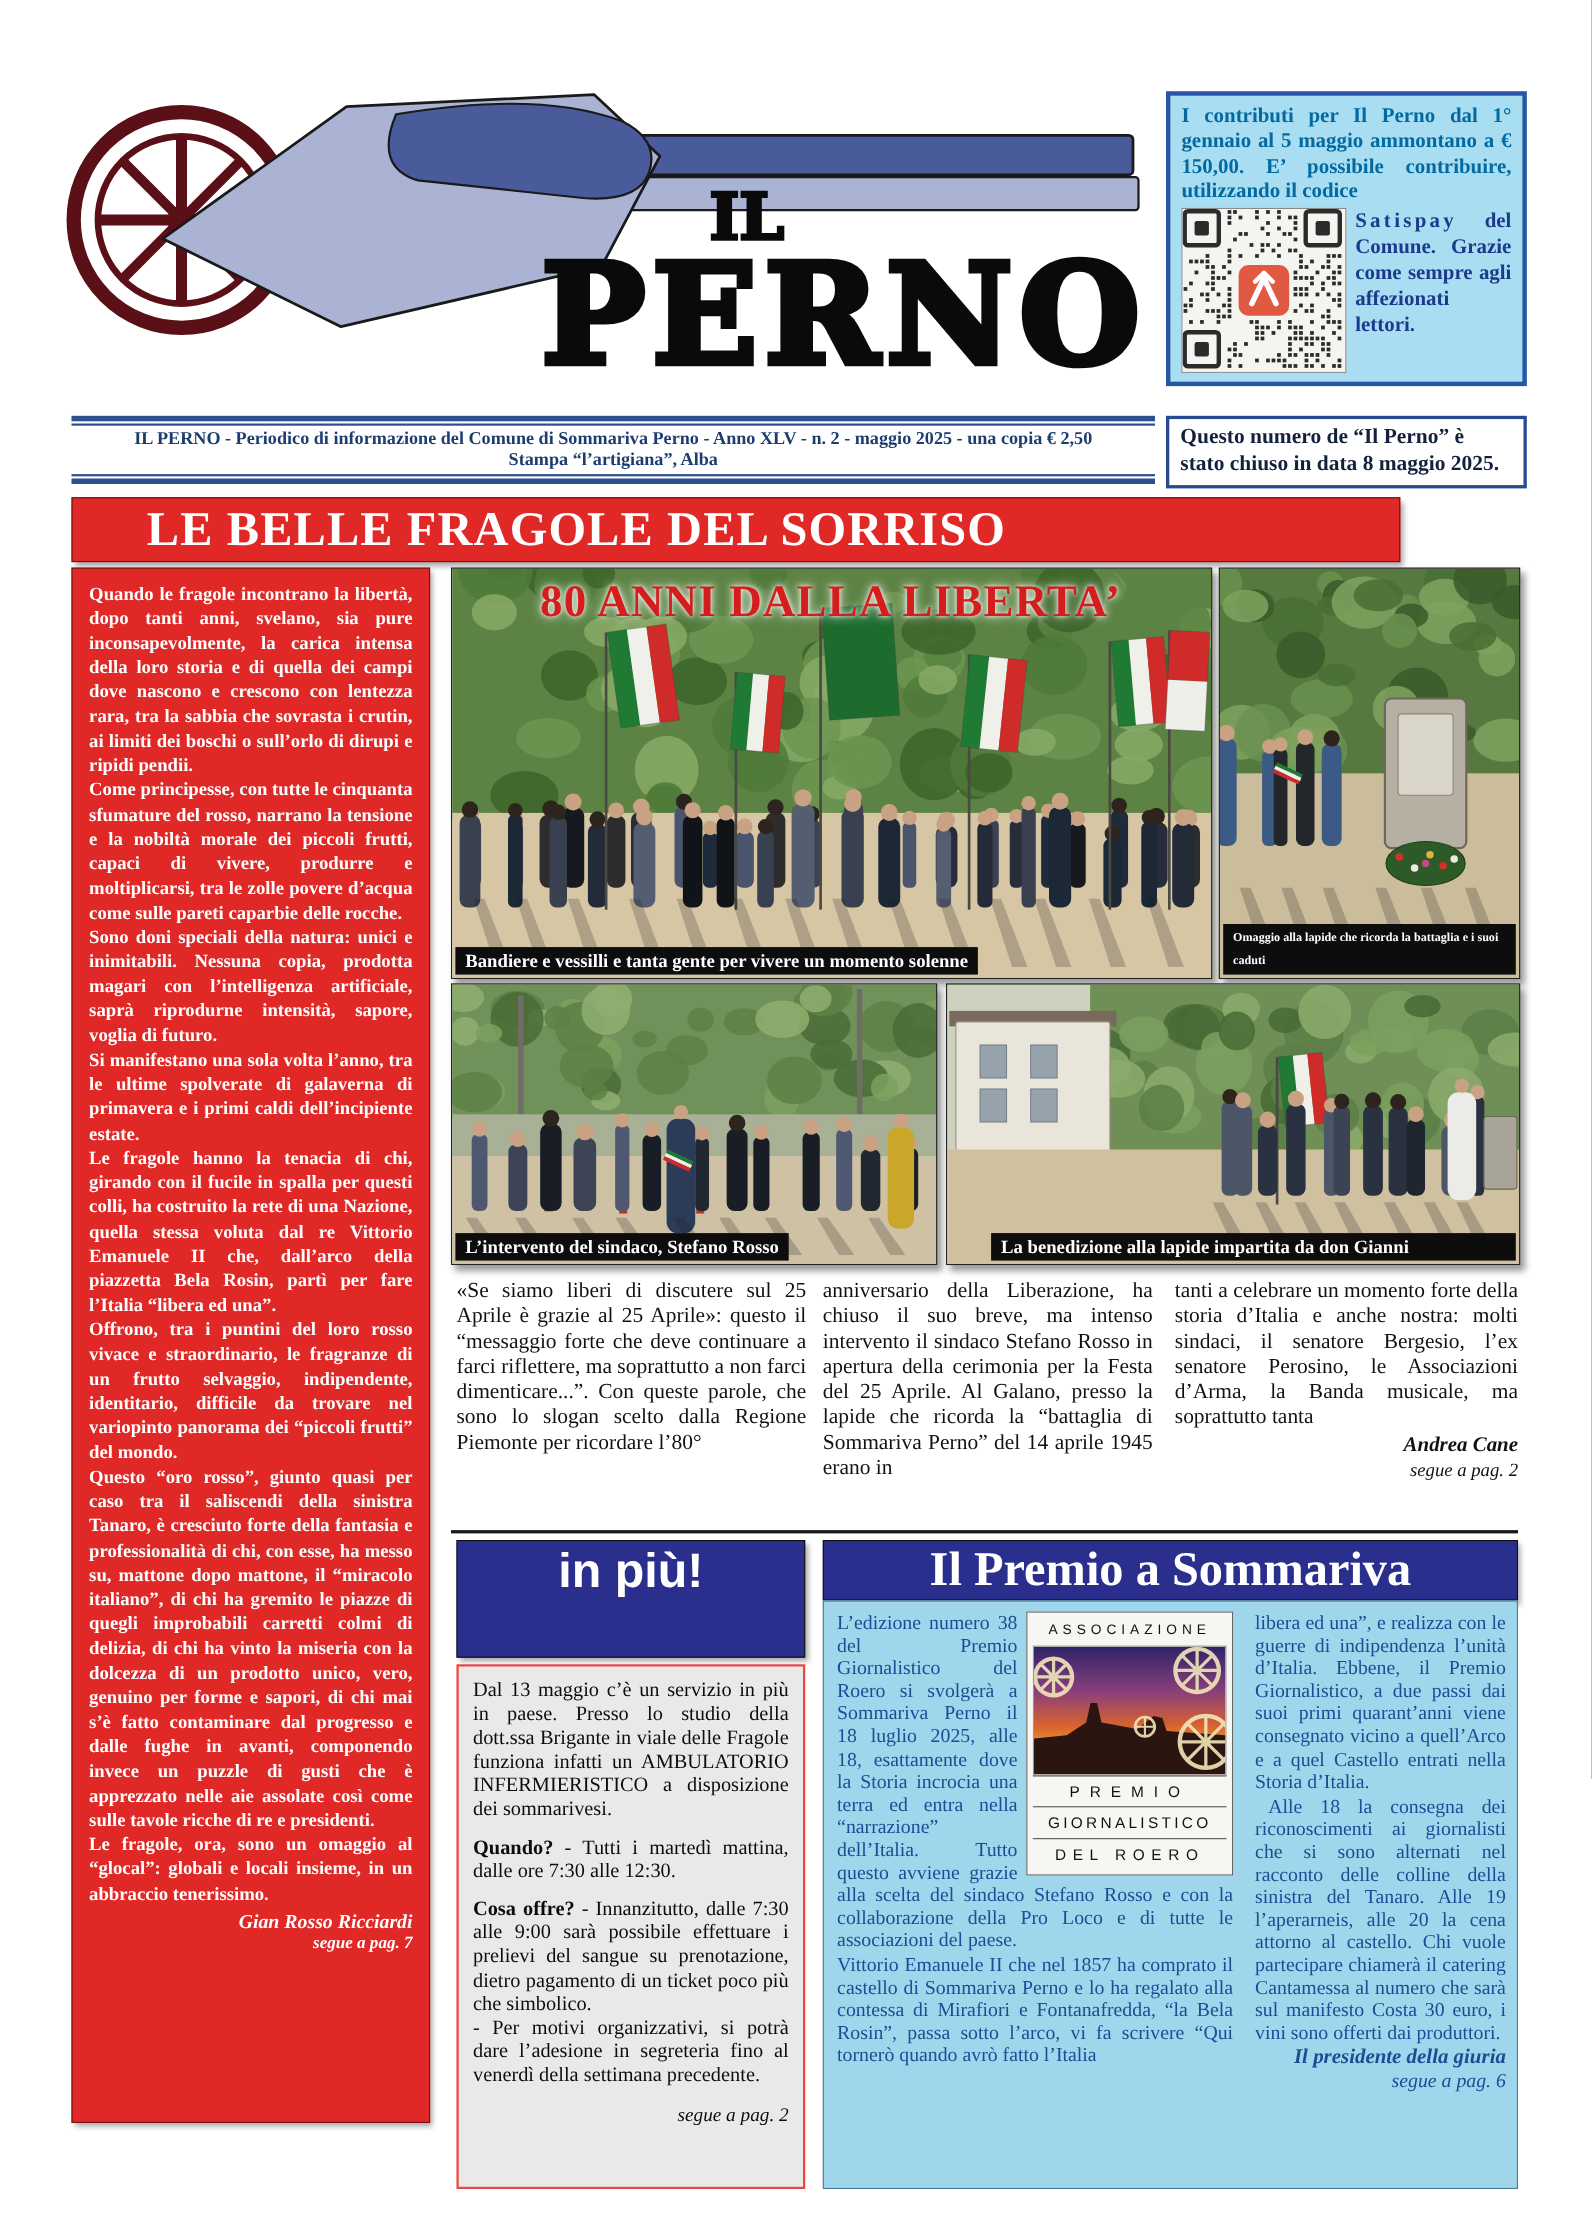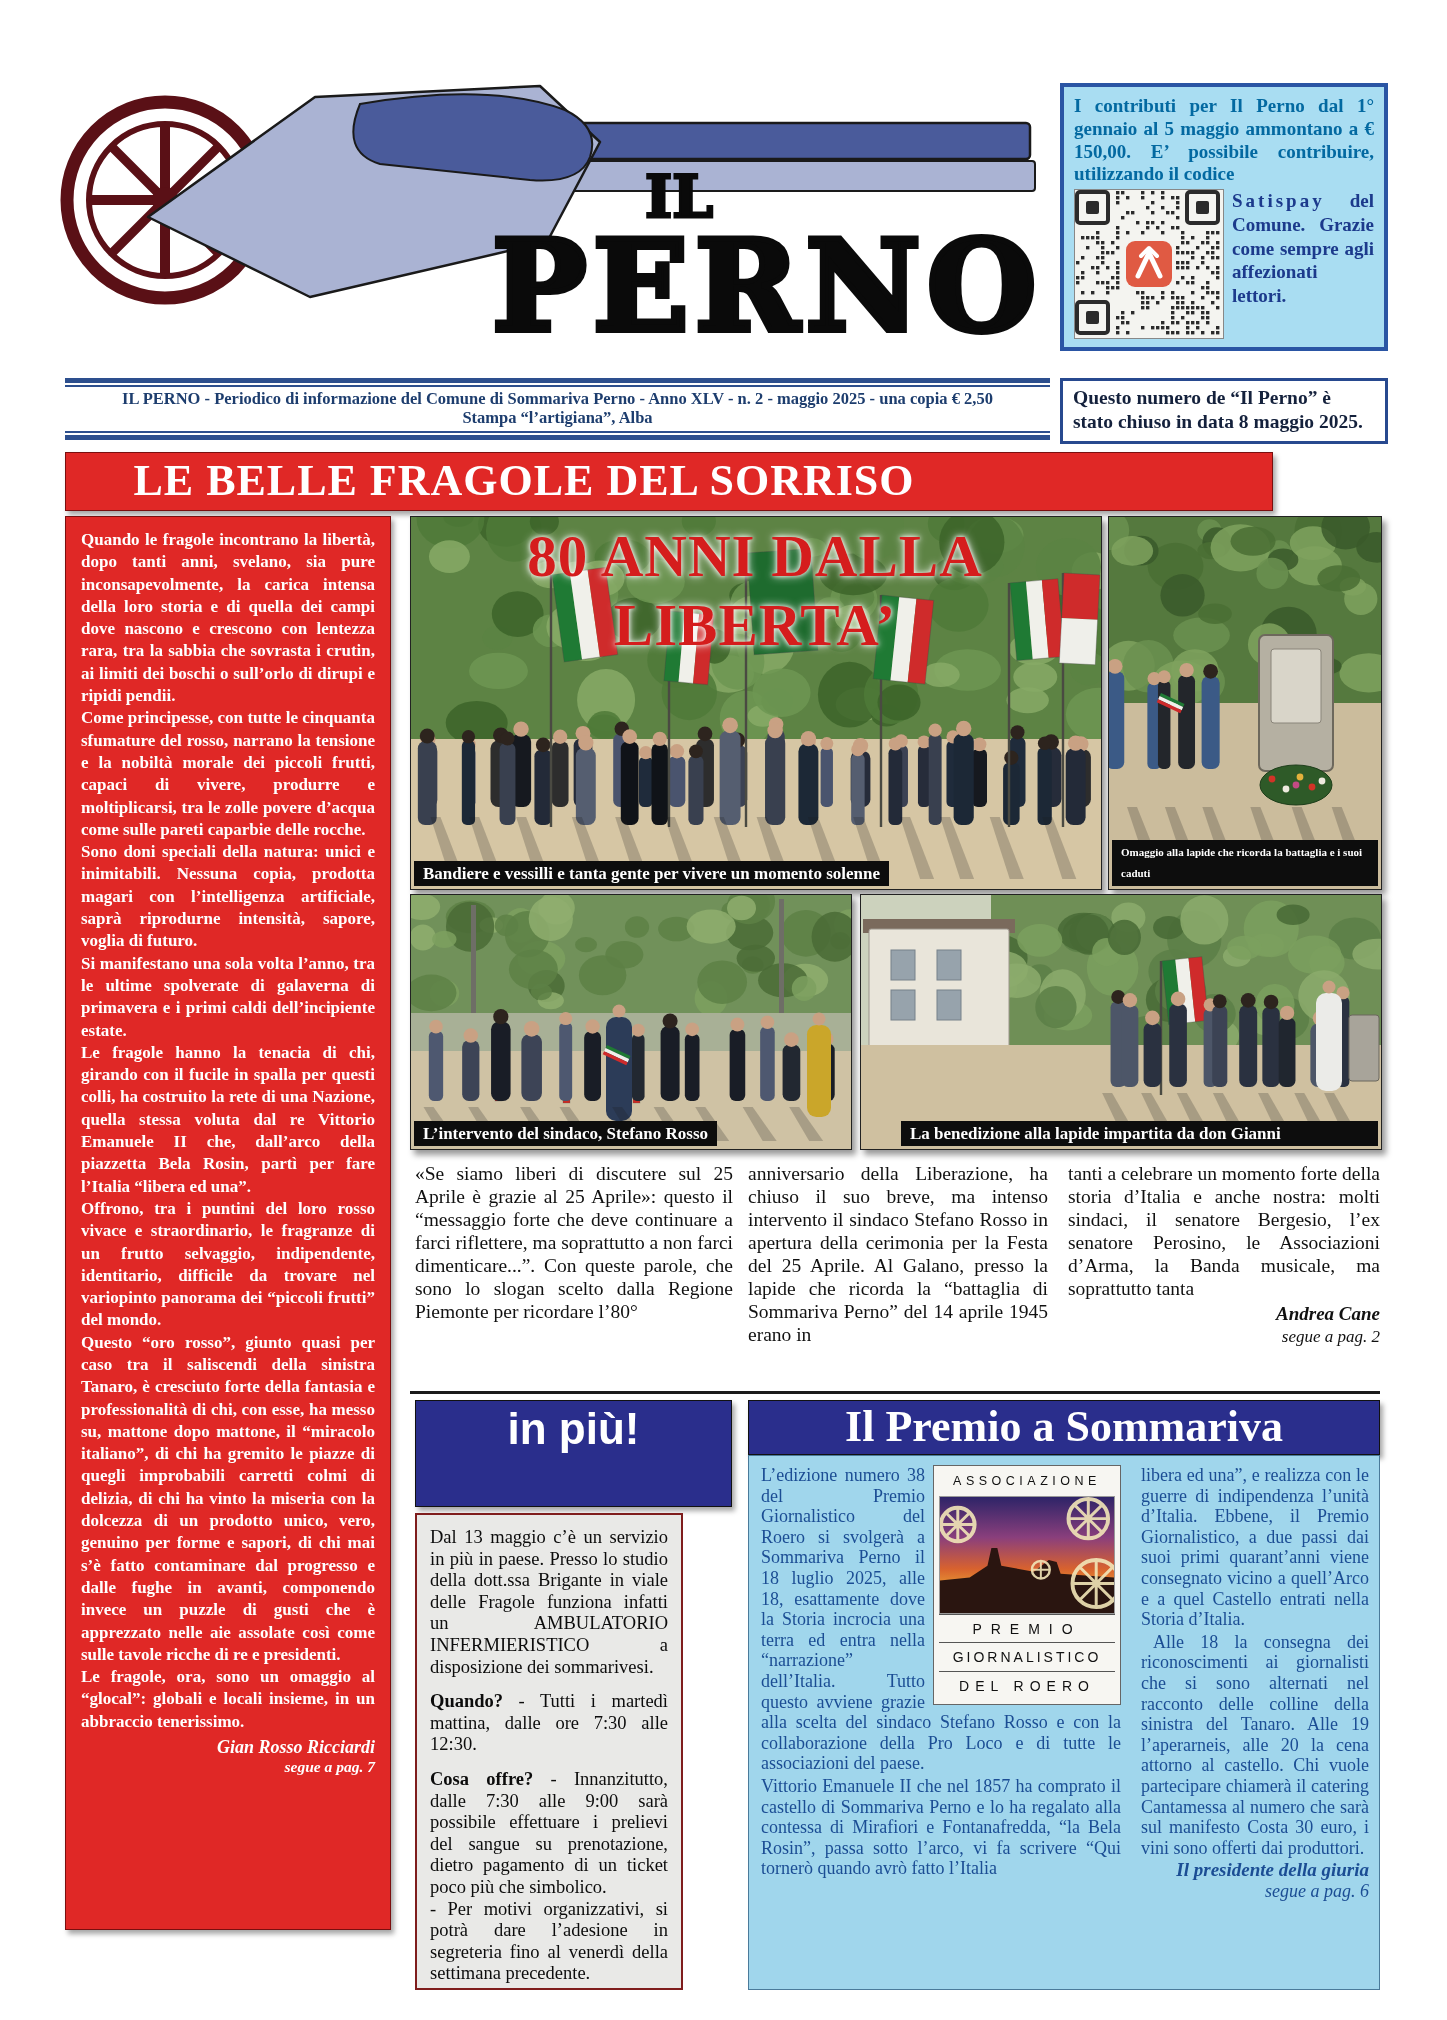--- a/index.html
+++ b/index.html
@@ -45,41 +45,41 @@
   .photo{position:absolute;border:1px solid #222;box-shadow:4px 5px 6px rgba(0,0,0,.4);
       overflow:hidden;background:#9aa88a;}
   .photo svg{display:block;width:100%;height:100%;}
   .cap{position:absolute;background:#0d0d0d;color:#fff;font-weight:bold;font-size:17px;
       line-height:21px;padding:2px 9px;}
   #photo1{left:410px;top:516px;width:690px;height:372px;}
   #photo2{left:1108px;top:516px;width:272px;height:372px;}
   #photo3{left:410px;top:894px;width:440px;height:254px;}
   #photo4{left:860px;top:894px;width:520px;height:254px;}
   #headline-80{position:absolute;left:410px;top:522px;width:690px;text-align:center;
-      color:#d51d1d;font-weight:bold;font-size:59px;letter-spacing:1px;
+      color:#d51d1d;font-weight:bold;font-size:41px;letter-spacing:1px;
       text-shadow:0 0 10px rgba(255,255,255,.95),0 0 4px rgba(255,255,255,.9);z-index:5;}
 
   
   .acol{position:absolute;top:1162px;font-size:19.5px;line-height:23px;text-align:justify;color:#111;}
   #acol1{left:415px;width:318px;}
   #acol2{left:748px;width:300px;}
   #acol3{left:1068px;width:312px;}
   .acol p{margin:0;}
   .asig{text-align:right;font-weight:bold;font-style:italic;font-size:19px;margin-top:2px;}
   .aseg{text-align:right;font-style:italic;font-size:17px;}
 
   #divider{position:absolute;left:410px;top:1391px;width:970px;height:3px;background:#1a1a1a;}
 
   
   #serv-banner{position:absolute;left:415px;top:1400px;width:317px;height:107px;background:#2a2e8c;
       border:1px solid #111;box-sizing:border-box;box-shadow:3px 4px 5px rgba(0,0,0,.35);
       color:#fff;text-align:center;font-family:"Liberation Sans",sans-serif;font-weight:bold;
       font-size:44px;line-height:50px;padding-top:3px;}
-  #serv-box{position:absolute;left:415px;top:1513px;width:268px;height:477px;background:#e9e9e7;
-      border:2px solid #7f1d1d;box-sizing:border-box;padding:12px 13px;color:#0c0c0c;
+  #serv-box{position:absolute;left:415px;top:1513px;width:317px;height:477px;background:#e9e9e7;
+      border:2px solid #ef4444;box-sizing:border-box;padding:12px 13px;color:#0c0c0c;
       font-size:18.5px;line-height:21.6px;text-align:justify;overflow:hidden;}
   #serv-box p{margin:0 0 13px 0;}
   #serv-box .lbl{font-weight:bold;}
   #serv-box .seg{text-align:right;font-style:italic;font-size:17.5px;margin-top:2px;}
 
   
   #premio-banner{position:absolute;left:748px;top:1400px;width:632px;height:55px;background:#2a2e8c;
       border:1px solid #111;box-sizing:border-box;box-shadow:3px 4px 5px rgba(0,0,0,.35);
       color:#fff;text-align:center;font-weight:bold;font-size:44px;line-height:52px;}
   #premio-box{position:absolute;left:748px;top:1455px;width:632px;height:535px;background:#a0d6ec;

